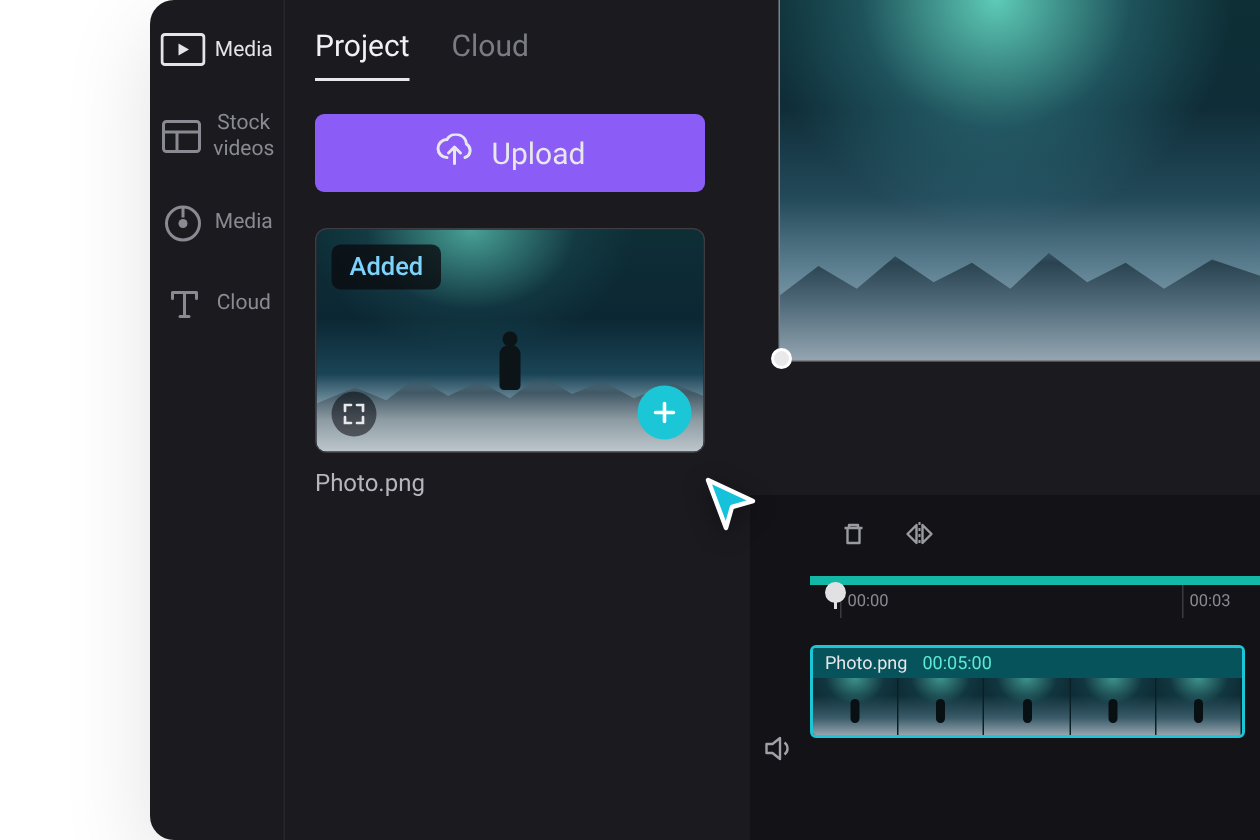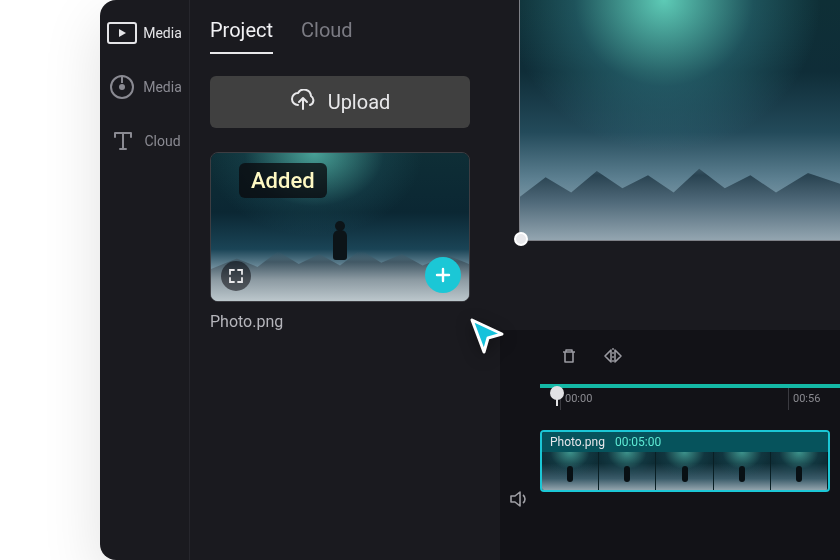--- a/index.html
+++ b/index.html
@@ -21,21 +21,21 @@
   }
   .sidebar-item.active { color: #e5e5e8; }
   .sidebar-item .icon { width: 30px; height: 26px; display:flex; align-items:center; justify-content:center; }
   .panel {
     flex: 1; padding: 18px 20px; position: relative;
   }
   .tabs { display: flex; gap: 28px; margin-bottom: 22px; font-size: 20px; }
   .tab { color: #7b7b83; cursor: pointer; padding-bottom: 10px; text-align: right; }
   .tab.active { color: #f1f1f4; border-bottom: 2px solid #e8e8ea; }
   .upload-btn {
-    width: 260px; height: 52px; background: #404040; border-radius: 6px;
+    width: 260px; height: 52px; background: #8b5cf6; border-radius: 6px;
     display:flex; align-items:center; justify-content:center; gap:12px;
     color: #e8e8ea; font-size: 20px; cursor:pointer;
   }
   .media-item { margin-top: 24px; width: 260px; }
   .thumb-wrap {
     position: relative; width: 260px; height: 150px; border-radius: 8px; overflow:hidden;
     border: 1px solid #3d3d42;
   }
   .thumb-bg {
     position:absolute; inset:0;
@@ -51,22 +51,22 @@
   .thumb-figure {
     position:absolute; left:50%; bottom:26%; width:20px; height:42px; transform:translateX(-50%);
   }
   .thumb-figure::before{
     content:""; position:absolute; left:50%; top:0; width:10px; height:10px; background:#0c1418; border-radius:50%; transform:translateX(-50%);
   }
   .thumb-figure::after{
     content:""; position:absolute; left:50%; top:9px; width:14px; height:30px; background:#0c1418; border-radius:6px 6px 3px 3px; transform:translateX(-50%);
   }
   .added-badge {
-    position:absolute; left:28px; top:10px; background: rgba(10,10,14,0.78);
-    color:#fef9c3; font-size:22px; font-weight:500; padding:5px 12px; border-radius:6px;
+    position:absolute; left:10px; top:10px; background: rgba(10,10,14,0.78);
+    color:#7dd3fc; font-size:17px; font-weight:500; padding:5px 12px; border-radius:6px;
   }
   .expand-btn {
     position:absolute; left:10px; bottom:10px; width:30px; height:30px;
     background: rgba(10,10,14,0.55); border-radius:50%;
     display:flex; align-items:center; justify-content:center; color:#e8e8ea;
   }
   .add-btn {
     position:absolute; right:8px; bottom:8px; width:36px; height:36px;
     background:#1bc7d6; border-radius:50%;
     display:flex; align-items:center; justify-content:center; color:#fff;
@@ -100,21 +100,21 @@
   .timeline-area{
     position:absolute; right:0; bottom:0; width:340px; height:230px;
     background:#121217; padding:12px 0 0 0;
   }
   .tl-tools{
     display:flex; gap:14px; padding:0 18px 10px 54px; align-items:center;
   }
   .tool-btn{ width:30px; height:28px; display:flex; align-items:center; justify-content:center; color:#9a9aa1; cursor:pointer; border-radius:4px; }
   .ruler{
     position:relative; height:22px; margin:4px 0 0 40px; color:#8a8a90; font-size:11px;
-    border-top:4px solid #14b8a6;
+    border-top:6px solid #14b8a6;
   }
   .ruler .tick{ position:absolute; top:0; height:22px; border-left:1px solid #3a3a40; padding-left:4px; padding-top:4px; }
   .playhead{
     position:absolute; top:0; bottom:0; width:2px; background:#e1e1e4;
   }
   .playhead::before{
     content:""; position:absolute; left:50%; top:0; transform:translate(-50%,-2px);
     width:14px; height:14px; background:#e1e1e4; border-radius:50%;
   }
   .tracks{ position:relative; margin-left:40px; }
@@ -150,20 +150,31 @@
 
   <div class="sidebar">
     <div class="sidebar-item active">
       <span class="icon">
         <svg width="30" height="22" viewBox="0 0 30 22">
             <rect x="1" y="1" width="28" height="20" rx="2" fill="none" stroke="#e5e5e8" stroke-width="2"></rect>
             <polygon points="12,7 12,15 19,11" fill="#e5e5e8"></polygon>
           </svg>
       </span>
       <span>Media</span>
+    </div>
+    <div class="sidebar-item">
+      <span class="icon">
+        <svg width="26" height="22" viewBox="0 0 26 22">
+            <rect x="1" y="1" width="24" height="20" rx="2" fill="none" stroke="#8a8a92" stroke-width="2"></rect>
+            <line x1="1" y1="8" x2="25" y2="8" stroke="#8a8a92" stroke-width="2"></line>
+            <line x1="10" y1="8" x2="10" y2="21" stroke="#8a8a92" stroke-width="2"></line>
+          </svg>
+      </span>
+      <span style="white-space:pre-line;">Stock
+videos</span>
     </div>
     <div class="sidebar-item">
       <span class="icon">
         <svg width="26" height="26" viewBox="0 0 26 26">
             <circle cx="13" cy="13" r="11" fill="none" stroke="#8a8a92" stroke-width="2"></circle>
             <circle cx="13" cy="13" r="3" fill="#8a8a92"></circle>
             <line x1="13" y1="2" x2="13" y2="9" stroke="#8a8a92" stroke-width="2"></line>
           </svg>
       </span>
       <span>Media</span>
@@ -234,21 +245,21 @@
       </div>
       <div class="tool-btn">
         <svg width="20" height="18" viewBox="0 0 20 18">
             <path d="M10 1 V17" stroke="#9a9aa1" stroke-width="1.4" stroke-dasharray="2 2"></path>
             <path d="M8 3 L2 9 L8 15 Z M12 3 L18 9 L12 15 Z" fill="none" stroke="#9a9aa1" stroke-width="1.6" stroke-linejoin="round"></path>
           </svg>
       </div>
     </div>
     <div class="ruler">
       <div class="tick" style="left:20px;">00:00</div>
-      <div class="tick" style="left:248px;">00:56</div>
+      <div class="tick" style="left:248px;">00:03</div>
       <div class="playhead" style="left:16px;"></div>
     </div>
     <div class="tracks">
       <div class="mute-btn">
         <svg width="20" height="18" viewBox="0 0 20 18">
             <path d="M2 6 H6 L11 2 V16 L6 12 H2 Z" fill="none" stroke="#a0a0a6" stroke-width="1.6" stroke-linejoin="round"></path>
             <path d="M14 5 A5 5 0 0 1 14 13" fill="none" stroke="#a0a0a6" stroke-width="1.6"></path>
           </svg>
       </div>
       <div class="clip">

